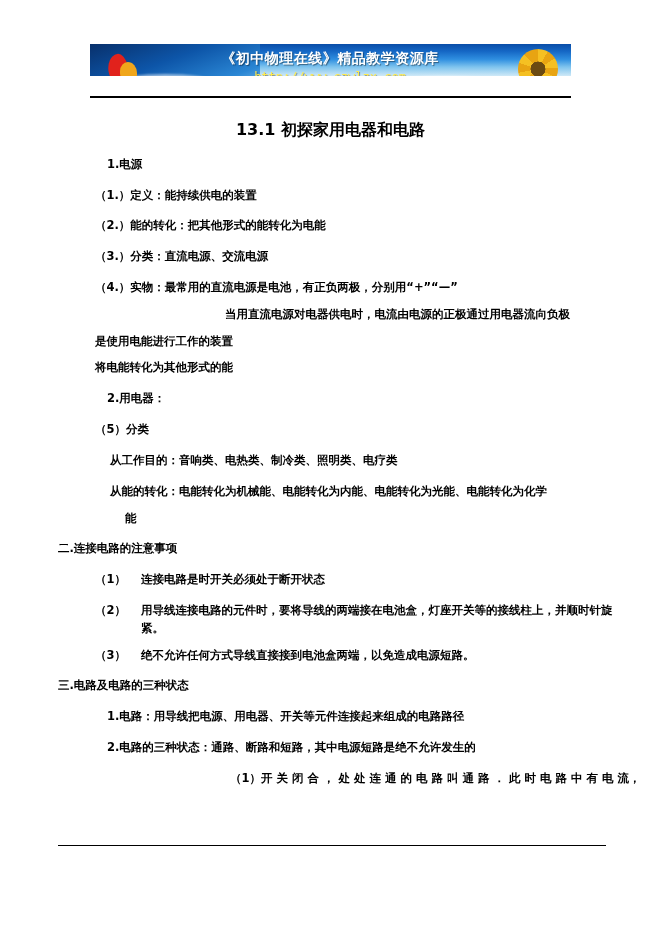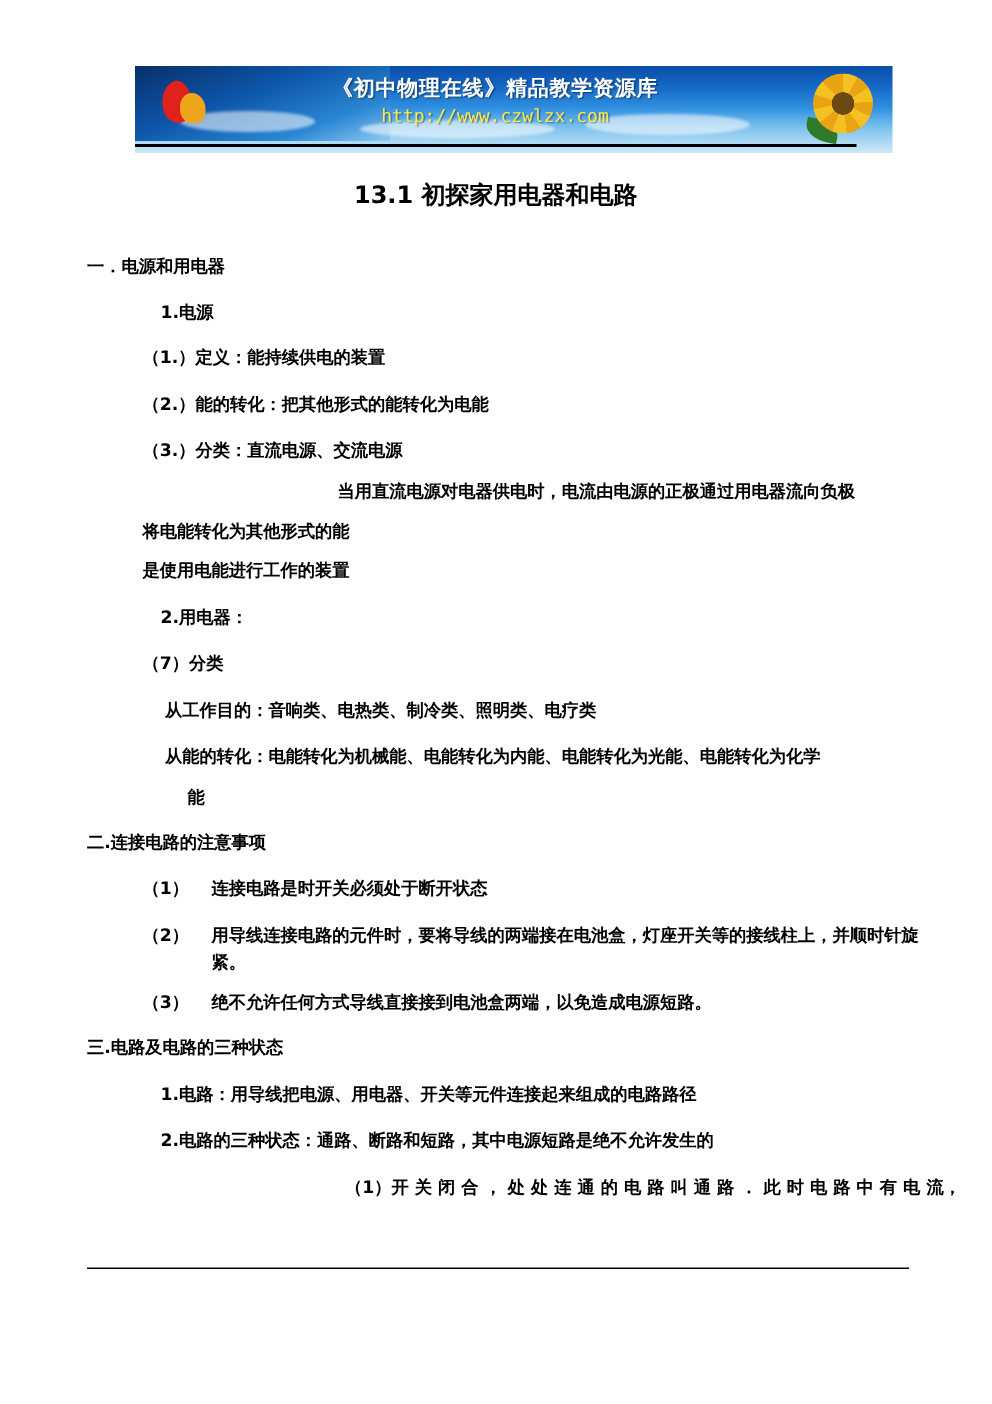--- a/index.html
+++ b/index.html
@@ -27,24 +27,23 @@
   .banner-wrap {
     position: absolute;
     left: 90px;
     top: 44px;
     width: 481px;
     height: 50px;
   }
   .banner {
     position: relative;
     width: 481px;
-    height: 58px;
+    height: 32px;
     overflow: hidden;
     background: linear-gradient(180deg, #0a4ea8 0%, #1466c4 22%, #2f8fe0 48%, #7fc4ee 72%, #cfe9f7 100%);
-    padding-left: 24px;
   }
   .banner .sky-left {
     position: absolute;
     left: 0; top: 0; width: 170px; height: 50px;
     background: linear-gradient(160deg, #08306b 0%, #0d55a8 40%, #2a86d4 75%, #8fcbee 100%);
   }
   .banner .cloud {
     position: absolute;
     background: rgba(255,255,255,0.55);
     border-radius: 50%;
@@ -223,31 +222,31 @@
       <div class="banner-url">http://www.czwlzx.com</div>
     </div>
   </div>
   <div class="banner-rule"></div>
 
   <div class="content">
 
 
     <div class="line doc-title">13.1 初探家用电器和电路</div>
 
-    <div class="line i0 gap-lg">一．电源和用电器</div>
 
     <div class="line i1 gap-md">1.电源</div>
     <div class="line i2 gap-md">（1.）定义：能持续供电的装置</div>
     <div class="line i2 gap-md">（2.）能的转化：把其他形式的能转化为电能</div>
     <div class="line i2 gap-md">（3.）分类：直流电源、交流电源</div>
+    <div class="line i2 gap-md">（4.）实物：最常用的直流电源是电池，有正负两极，分别用“+”“—”</div>
     <div class="line i7 gap-sm">当用直流电源对电器供电时，电流由电源的正极通过用电器流向负极</div>
+    <div class="line i2 gap-sm">是使用电能进行工作的装置</div>
     <div class="line i2 gap-sm">将电能转化为其他形式的能</div>
-    <div class="line i2 gap-sm">是使用电能进行工作的装置</div>
     <div class="line i1 gap-md">2.用电器：</div>
-    <div class="line i2 gap-md">（7）分类</div>
+    <div class="line i2 gap-md">（5）分类</div>
     <div class="line i3 gap-md">从工作目的：音响类、电热类、制冷类、照明类、电疗类</div>
     <div class="line i3 gap-md">从能的转化：电能转化为机械能、电能转化为内能、电能转化为光能、电能转化为化学</div>
     <div class="line i4 gap-sm">能</div>
 
     <div class="line i0 gap-md">二.连接电路的注意事项</div>
 
     <div class="line hang gap-md">
       <span class="num">（1）</span>
       <span class="txt">连接电路是时开关必须处于断开状态</span>
     </div>

